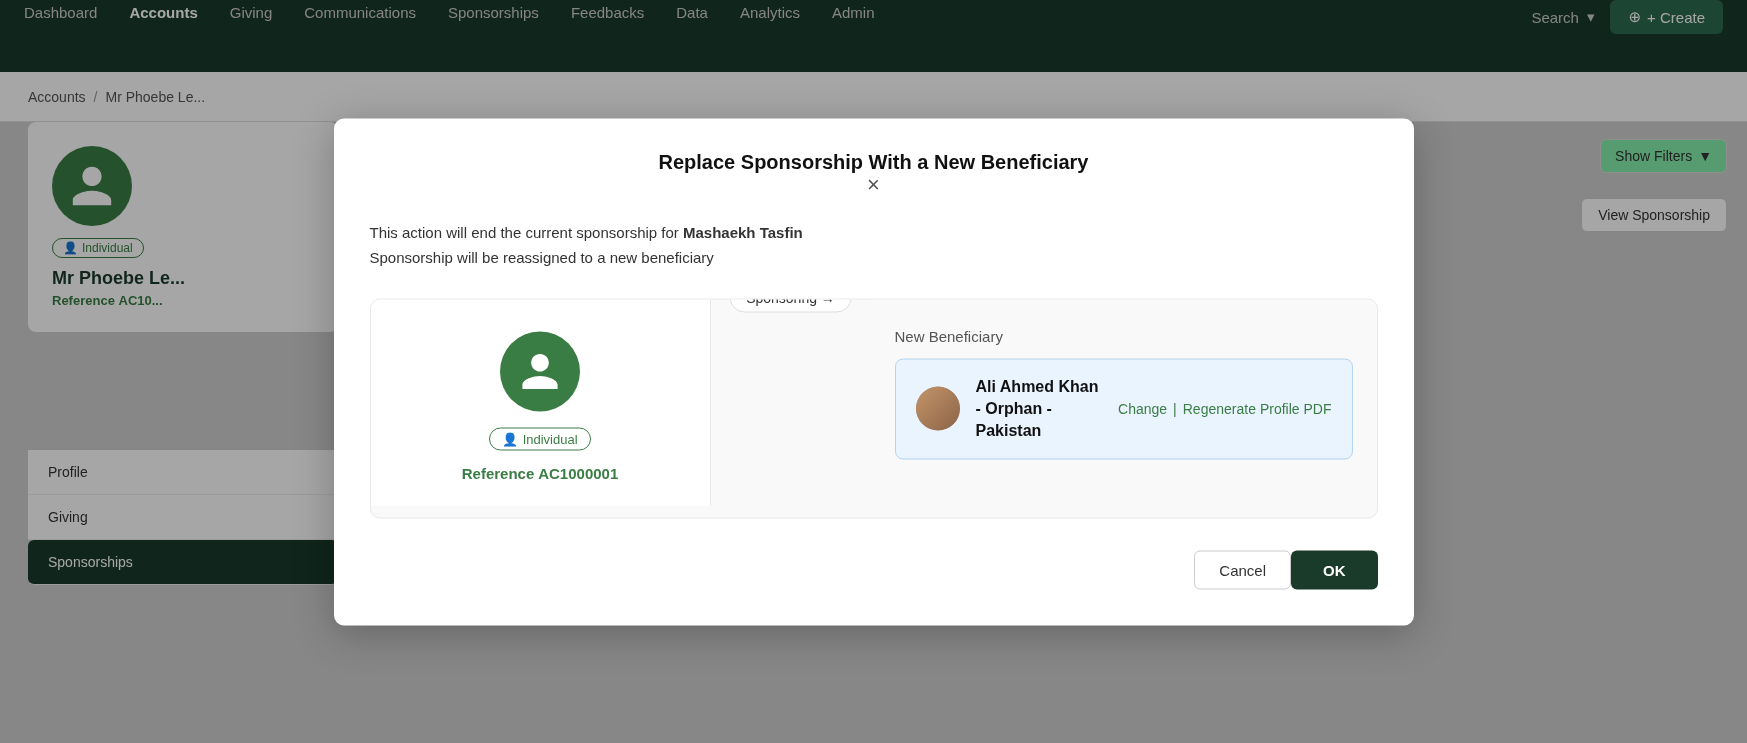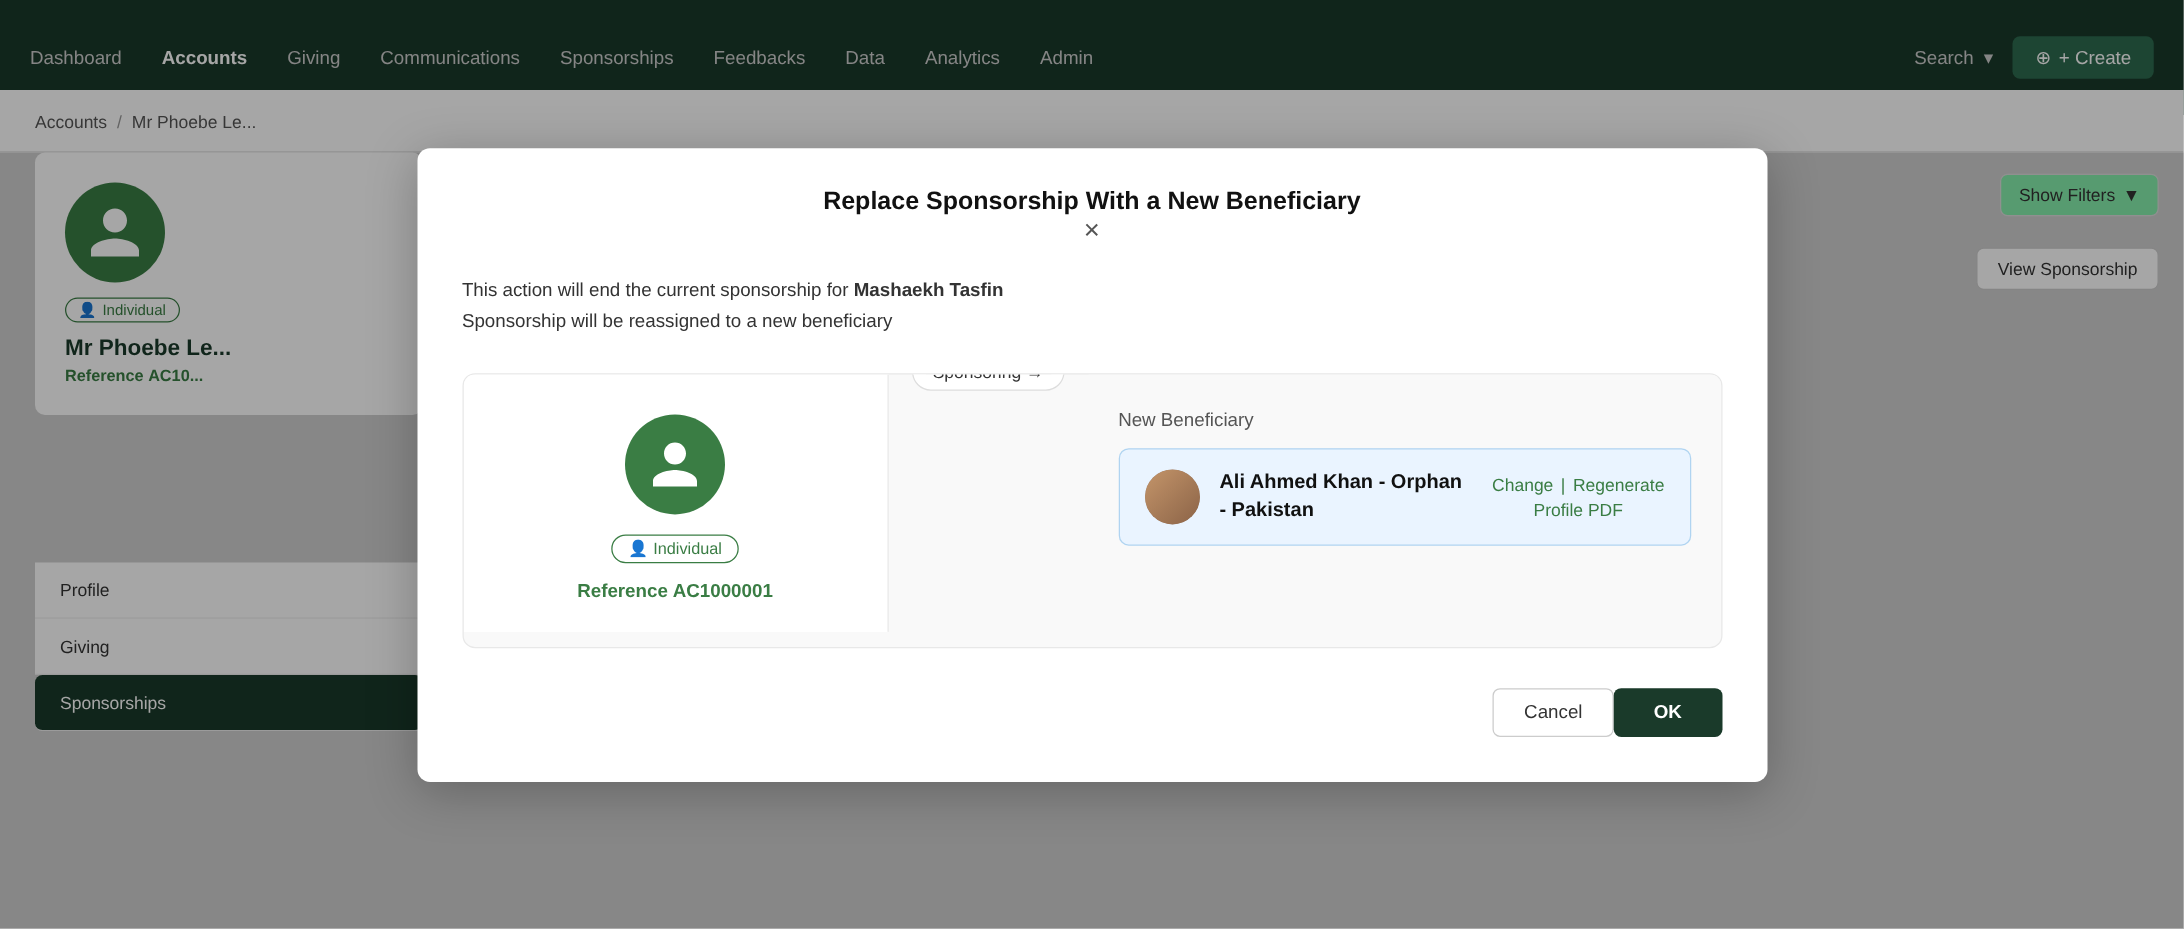--- a/index.html
+++ b/index.html
@@ -2,21 +2,21 @@
 <html><head>
   <meta charset="utf-8">
   <style>
     * { box-sizing: border-box; margin: 0; padding: 0; }
     body { font-family: -apple-system, BlinkMacSystemFont, 'Segoe UI', sans-serif; background: #f0f0f0; width: 1747px; height: 743px; overflow: hidden; position: relative; }
 
     
     .app-bg { position: absolute; inset: 0; background: #f5f5f5; filter: brightness(0.85); }
 
     
-    .top-nav { position: absolute; top: 0; left: 0; right: 0; height: 92px; background: #1a3a2a; display: flex; align-items: center; padding: 0 24px; gap: 32px; z-index: 1; }
+    .top-nav { position: absolute; top: 0; left: 0; right: 0; height: 92px; background: #1a3a2a; display: flex; align-items: flex-start; padding: 0 24px; gap: 32px; z-index: 1; }
     .nav-item { color: #ccc; font-size: 15px; cursor: pointer; padding: 4px 0; }
     .nav-item.active { color: #fff; font-weight: 700; }
     .nav-right { margin-left: auto; display: flex; align-items: center; gap: 16px; }
     .search-btn { color: #ccc; font-size: 15px; display: flex; align-items: center; gap: 8px; cursor: pointer; }
     .create-btn { background: #2d6a4f; color: #fff; border: none; border-radius: 6px; padding: 8px 18px; font-size: 15px; cursor: pointer; display: flex; align-items: center; gap: 6px; }
 
     
     .breadcrumb-area { position: absolute; top: 72px; left: 0; right: 0; height: 50px; background: #fff; display: flex; align-items: center; padding: 0 28px; gap: 8px; border-bottom: 1px solid #e0e0e0; z-index: 1; }
     .breadcrumb-item { color: #555; font-size: 14px; }
     .breadcrumb-sep { color: #999; font-size: 14px; }
@@ -70,21 +70,21 @@
     
     .mid-area { flex: 0 0 160px; display: flex; align-items: center; justify-content: center; position: relative; }
 
     
     .right-card { flex: 1; background: #f9f9f9; padding: 28px 24px; }
     .new-beneficiary-label { font-size: 15px; color: #555; margin-bottom: 14px; }
     .beneficiary-box { background: #eaf4ff; border: 1.5px solid #b0d4f1; border-radius: 8px; padding: 16px 20px; display: flex; align-items: center; gap: 16px; }
     .beneficiary-avatar { width: 44px; height: 44px; border-radius: 50%; background: #a0826d; overflow: hidden; display: flex; align-items: center; justify-content: center; flex-shrink: 0; }
     .beneficiary-avatar-inner { width: 44px; height: 44px; border-radius: 50%; background: linear-gradient(135deg, #c4956a, #8b6347); }
     .beneficiary-name { font-size: 16px; font-weight: 700; color: #111; flex: 1; line-height: 1.4; }
-    .beneficiary-actions { display: flex; flex-direction: column; align-items: center; gap: 4px; }
+    .beneficiary-actions { display: flex; flex-direction: row; align-items: flex-start; gap: 4px; }
     .beneficiary-action-link { color: #3a7d44; font-size: 14px; cursor: pointer; text-decoration: none; }
     .beneficiary-action-sep { color: #3a7d44; font-size: 14px; }
 
     
     .modal-footer { display: flex; justify-content: flex-end; }
     .cancel-btn { background: #fff; border: 1.5px solid #ccc; border-radius: 6px; padding: 10px 24px; font-size: 15px; color: #333; cursor: pointer; }
     .ok-btn { background: #1a3a2a; border: none; border-radius: 6px; padding: 6px 32px; font-size: 15px; color: #fff; cursor: pointer; font-weight: 600; }
   </style>
 </head>
 <body>

